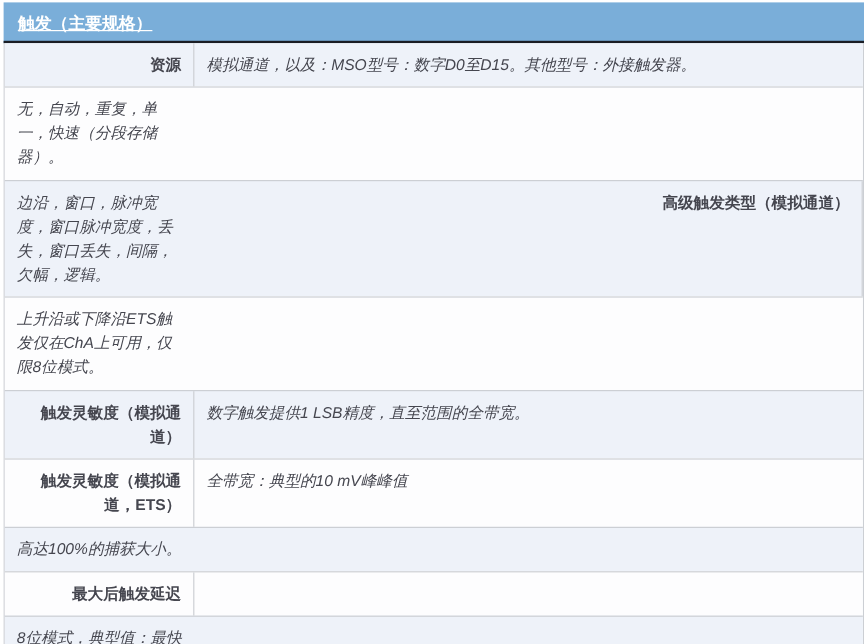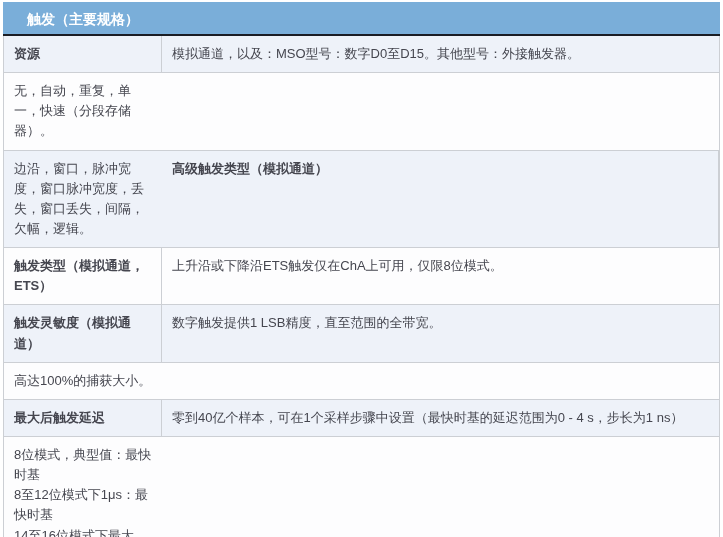--- a/index.html
+++ b/index.html
@@ -21,22 +21,23 @@
   .spec-table{
     margin:2px 3px 0 3px;
   }
   .spec-header{
     background:var(--header-bg);
     color:var(--header-text);
     font-size:14px;
     font-weight:bold;
     height:34px;
     line-height:34px;
-    padding:0 24px;
+    padding:0 12px;
     border-bottom:2px solid var(--header-bottom-border);
+    text-decoration:underline;
   }
   .spec-rows{
     border:1px solid var(--border);
     border-top:none;
   }
   .spec-row{
     display:grid;
     grid-template-columns:158px 1fr;
     background:var(--row-bg);
     font-size:13px;
@@ -47,23 +48,25 @@
   }
   .spec-row + .spec-row{
     border-top:1px solid var(--border);
   }
   .spec-cell{
     padding:8px 10px;
   }
   .spec-cell.label{
     font-weight:bold;
     border-right:1px solid var(--border);
+    text-align:right;
   }
   .spec-cell.value{
     white-space:pre-line;
+    font-style:italic;
   }
 </style>
 </head>
 <body>
 
 <div class="spec-table">
   <div class="spec-header">触发（主要规格）</div>
   <div class="spec-rows">
   <div class="spec-row">
     <div class="spec-cell label">资源</div>
@@ -73,38 +76,40 @@
   <div class="spec-row">
     <div class="spec-cell value">无，自动，重复，单一，快速（分段存储器）。</div>
   </div>
 
   <div class="spec-row">
     <div class="spec-cell value">边沿，窗口，脉冲宽度，窗口脉冲宽度，丢失，窗口丢失，间隔，欠幅，逻辑。</div>
     <div class="spec-cell label">高级触发类型（模拟通道）</div>
   </div>
 
   <div class="spec-row">
-    <div class="spec-cell label">触发类型（模拟通道，ETS）</div>
     <div class="spec-cell value">上升沿或下降沿ETS触发仅在ChA上可用，仅限8位模式。</div>
   </div>
 
   <div class="spec-row">
     <div class="spec-cell label">触发灵敏度（模拟通道）</div>
     <div class="spec-cell value">数字触发提供1 LSB精度，直至范围的全带宽。</div>
   </div>
 
+  <div class="spec-row">
+    <div class="spec-cell label">触发灵敏度（模拟通道，ETS）</div>
+    <div class="spec-cell value">全带宽：典型的10 mV峰峰值</div>
+  </div>
 
 
   <div class="spec-row">
     <div class="spec-cell value">高达100%的捕获大小。</div>
   </div>
 
   <div class="spec-row">
     <div class="spec-cell label">最大后触发延迟</div>
-    <div class="spec-cell value">零到40亿个样本，可在1个采样步骤中设置（最快时基的延迟范围为0 - 4 s，步长为1 ns）</div>
   </div>
 
   <div class="spec-row">
     <div class="spec-cell value">8位模式，典型值：最快时基
 8至12位模式下1μs：最快时基
 14至16位模式下最大&lt;2μs：最快时基最大&lt;3μs</div>
   </div>
 
   <div class="spec-row">
     <div class="spec-cell label">最大触发率</div>

